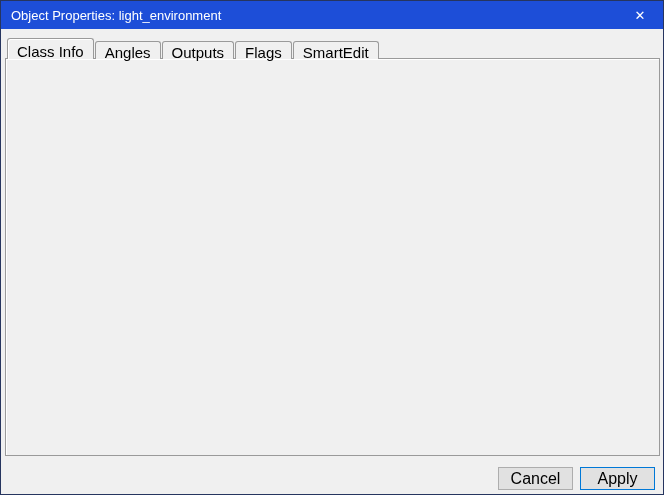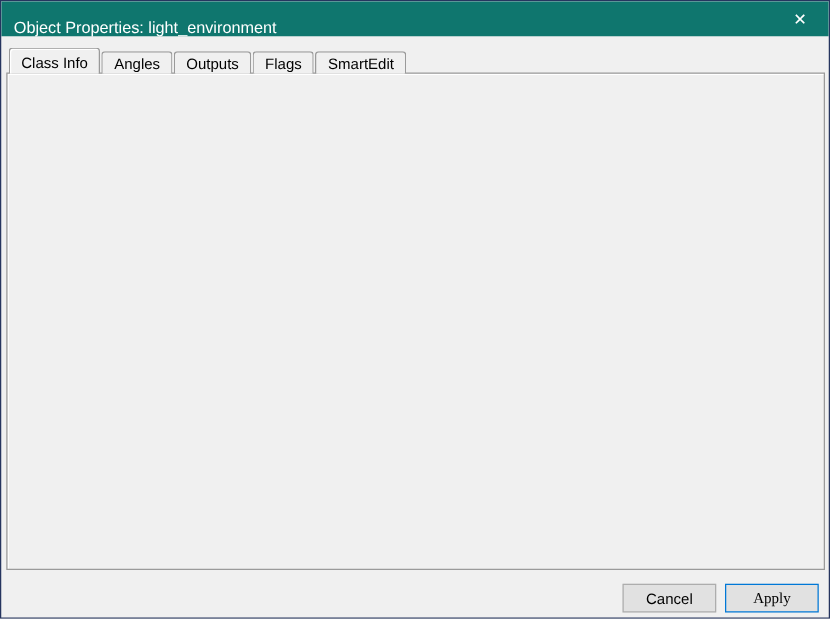--- a/index.html
+++ b/index.html
@@ -10,34 +10,34 @@
     position: relative;
     width: 664px; height: 495px;
     background: #f0f0f0;
     border: 1px solid #26355f;
     overflow: hidden;
   }
 
   
   .titlebar {
     position:absolute; left:0; top:0; width:100%; height:28px;
-    background:#0f766e; color:#fff;
-    display:flex; align-items:flex-end;
+    background:#1d4ed8; color:#fff;
+    display:flex; align-items:center;
   }
   .titlebar .title { font-size:13px; padding-left:10px; flex:1 1 auto; }
   .titlebar .close {
     width:46px; height:28px; display:flex; align-items:center; justify-content:center;
     font-size:13px; color:#fff; cursor:default;
   }
 
   
   .tabs { position:absolute; left:6px; top:37px; height:21px; z-index:3; white-space:nowrap; }
   .tab {
     display:inline-block; vertical-align:bottom;
-    font-size:12px; color:#000;
+    font-size:15px; color:#000;
     background:#f0f0f0;
     border:1px solid #9a9a9a; border-bottom:none;
     border-radius:3px 3px 0 0;
     padding:2px 9px 0 9px;
     height:18px; margin-right:1px;
   }
   .tab.active {
     height:21px; padding-top:4px;
     box-shadow: inset 1px 1px 0 #ffffff;
   }
@@ -61,26 +61,26 @@
   .combo .combo-value { flex:1 1 auto; font-size:12px; padding-left:4px; overflow:hidden; white-space:nowrap; }
   .combo .combo-btn {
     width:18px; height:100%; background:#dcdcdc; border-left:1px solid #9a9a9a;
     display:flex; align-items:center; justify-content:center;
     font-size:7px; color:#333;
   }
 
   
   .btn {
     position:absolute; background:#e1e1e1; border:1px solid #adadad;
-    font-size:12px; color:#000; display:flex; align-items:center; justify-content:center;
+    font-size:16px; color:#000; display:flex; align-items:center; justify-content:center;
     cursor:default;
   }
   .btn.small { font-size:11px; }
   .btn.toggled { border:1px solid #7a7a7a; background:#e6e6e6; box-shadow: inset 1px 1px 2px rgba(0,0,0,.12); }
-  .btn.default-btn { border:1px solid #0078d7;font-family:Liberation Serif, serif; }
+  .btn.default-btn { border:1px solid #0078d7; }
 
   
   .dial {
     position:absolute; left:599px; top:63px; width:42px; height:42px;
     background:#000; border-radius:50%;
   }
 
   
   .listview {
     position:absolute; left:14px; top:139px; width:382px; height:301px;

